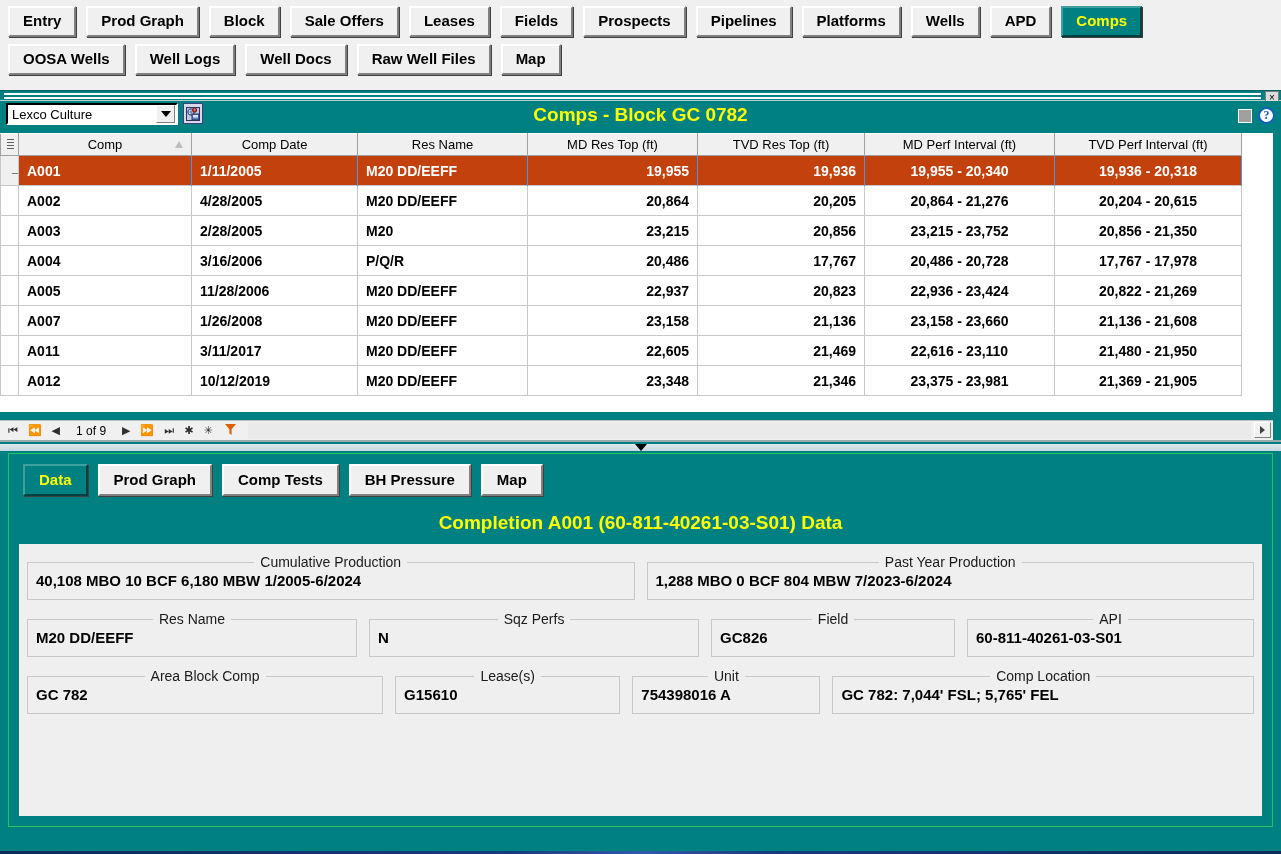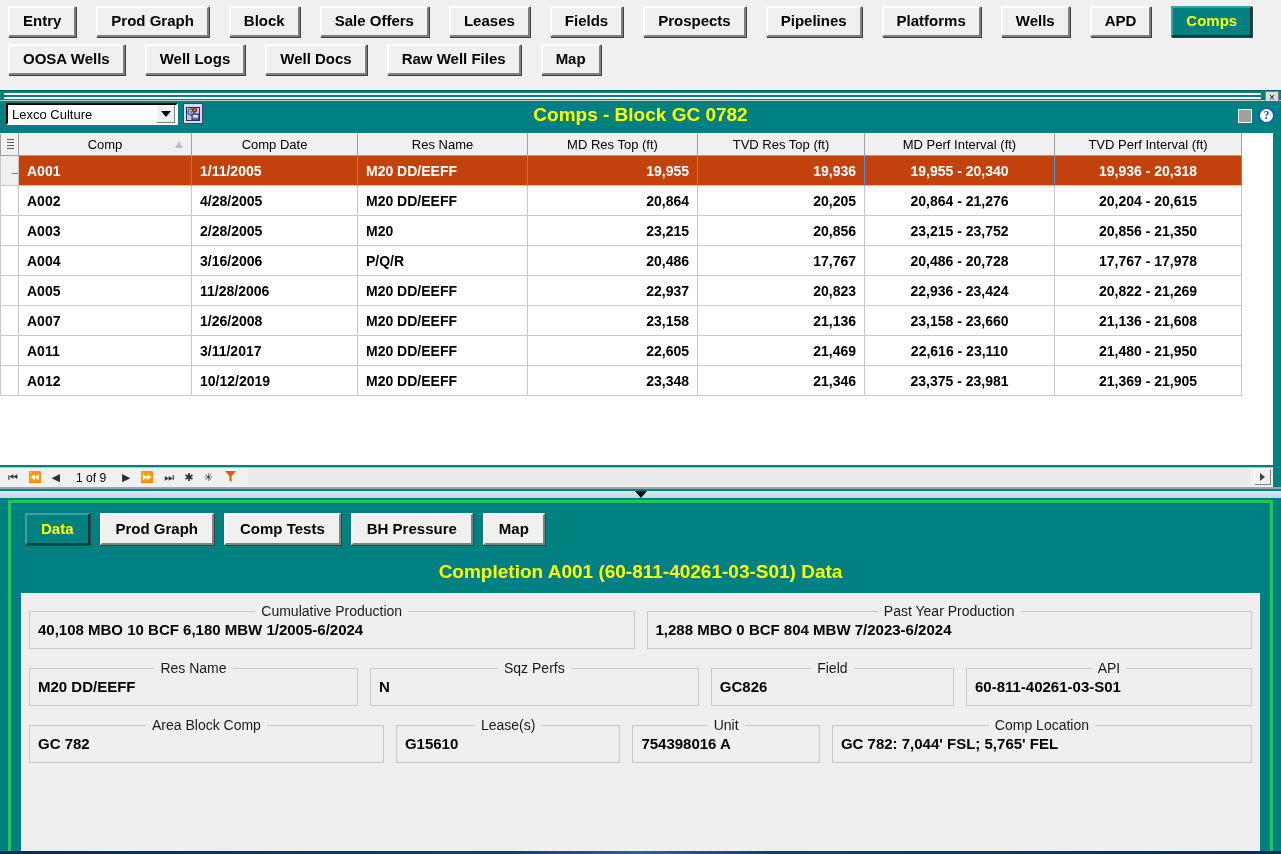--- a/index.html
+++ b/index.html
@@ -12,21 +12,21 @@
   }
 
   
   .toolbar {
     background: #f0f0f0;
     padding: 6px 0 4px 8px;
     border-bottom: none;
     height: 90px;
     position: relative;
   }
-  .tb-row { display: flex; gap: 20px; margin-bottom: 7px; align-items: flex-start; }
+  .tb-row { display: flex; gap: 10px; margin-bottom: 7px; align-items: flex-start; }
   .btn {
     background: #f0f0f0;
     border-top: 2px solid #ffffff;
     border-left: 2px solid #ffffff;
     border-right: 2px solid #808080;
     border-bottom: 2px solid #808080;
     box-shadow: 1px 1px 0 0 #404040;
     font-family: "Liberation Sans", sans-serif;
     font-size: 15px;
     font-weight: bold;
@@ -133,23 +133,23 @@
   .help-ico {
     width: 17px; height: 17px; border-radius: 50%;
     background: #ffffff; border: 2px solid #1060c0;
     color: #1060c0; font-size: 12px; font-weight: bold;
     line-height: 13px; text-align: center; cursor: pointer;
     font-family: "Liberation Serif", serif;
   }
 
   
   .grid-wrap {
-    margin: 0 8px 2px 0;
+    margin: 0 8px 8px 0;
     background: #ffffff;
-    height: 332px;
+    height: 279px;
     position: relative;
   }
   table.grid {
     border-collapse: collapse;
     width: 1241px;
     table-layout: fixed;
     font-family: "Liberation Sans", sans-serif;
   }
   table.grid th {
     background: #f0f0f0;
@@ -243,21 +243,21 @@
     border-left: 6px solid transparent; border-right: 6px solid transparent;
     border-top: 7px solid #000000;
     cursor: pointer;
   }
 
   
   .detail {
     margin: 0 8px 0 8px;
     background: #008080;
     height: 374px;
-    border: 3px solid #22c55e;
+    border: 1px solid #22c55e;
     position: relative;
   }
   .dtabs { display: flex; gap: 10px; padding: 10px 0 8px 14px; }
   .dtab {
     background: #f0f0f0;
     border-top: 2px solid #ffffff; border-left: 2px solid #ffffff;
     border-right: 2px solid #808080; border-bottom: 2px solid #808080;
     box-shadow: 1px 1px 0 0 #404040;
     font-size: 15px; font-weight: bold; color: #000;
     padding: 5px 14px 6px 14px; cursor: pointer; white-space: nowrap;

